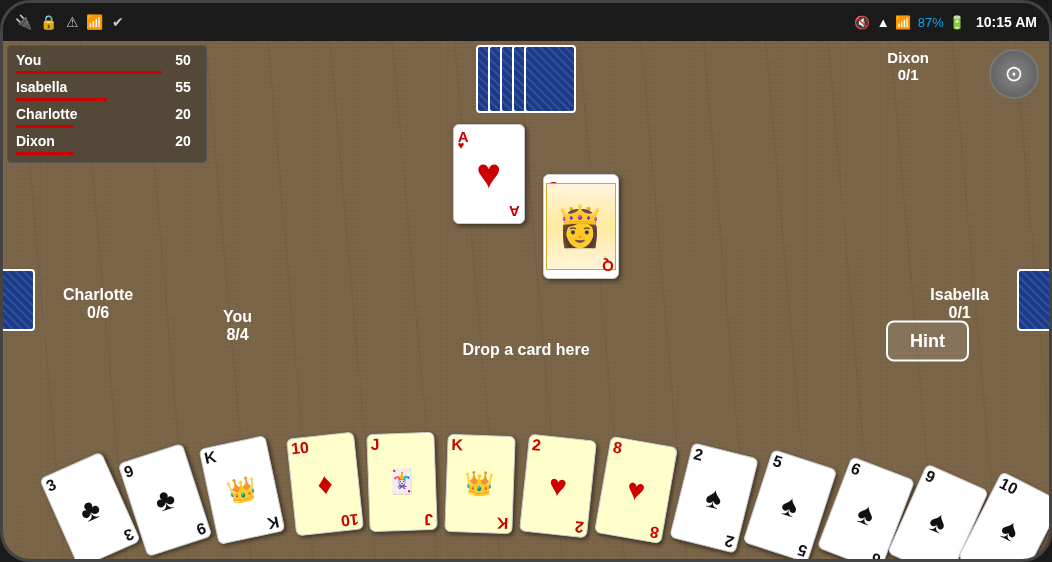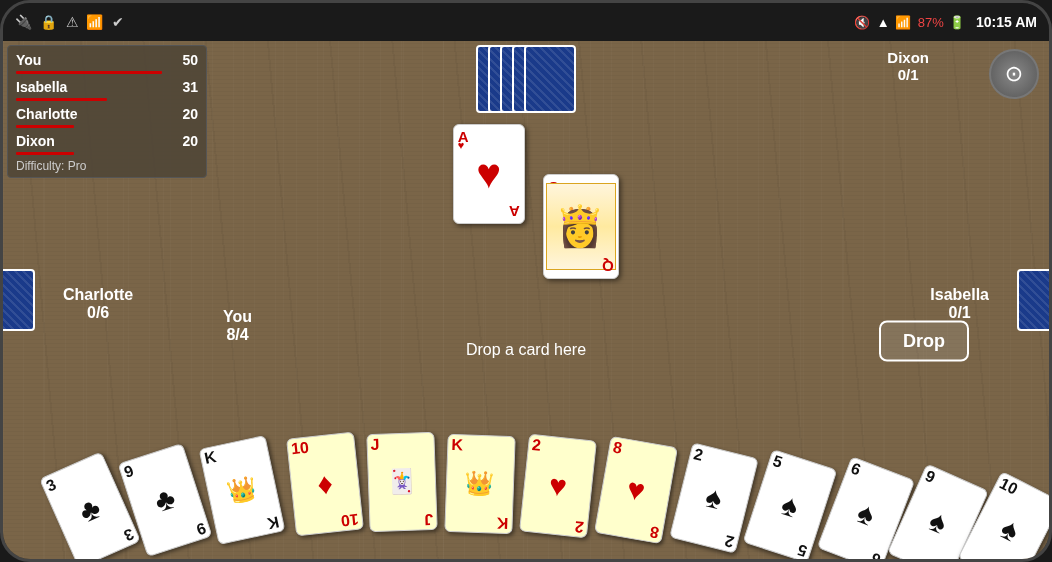--- a/index.html
+++ b/index.html
@@ -102,21 +102,21 @@
       font-size: 14px;
       font-weight: bold;
     }
     .score-bar-container {
       height: 3px;
       background: #c00;
       margin: 1px 0 3px 0;
       border-radius: 1px;
     }
     .score-row .name { flex: 1; }
-    .score-row .score { min-width: 30px; text-align: right; }
+    .score-row .score { min-width: 30px; text-align: center; }
     .difficulty-text {
       color: #ccc;
       font-size: 12px;
       margin-top: 4px;
     }
     
     .player-dixon-top {
       position: absolute;
       top: 8px;
       right: 120px;
@@ -204,21 +204,21 @@
       text-align: center;
     }
     
     .drop-zone {
       position: absolute;
       left: 50%;
       transform: translateX(-50%);
       top: 58%;
       color: #fff;
       font-size: 16px;
-      font-weight: normal;
+      font-weight: bold;
       text-align: right;
     }
     
     .hint-button {
       position: absolute;
       right: 80px;
       top: 58%;
       transform: translateY(-50%);
       background: rgba(200,200,200,0.15);
       border: 2px solid #fff;
@@ -277,50 +277,49 @@
       <span class="status-icon">🔌</span>
       <span class="status-icon">🔒</span>
       <span class="status-icon">⚠</span>
       <span class="status-icon">📶</span>
       <span class="status-icon">✔</span>
     </div>
     <div class="status-right">
       <span style="color:#fff;font-size:13px;">🔇</span>
       <span style="color:#fff;font-size:13px;">▲</span>
       <span style="color:#fff;font-size:13px;">📶</span>
-      <span style="color:#ef4444;font-size:13px;">87%</span>
+      <span style="color:#0ea5e9;font-size:13px;">87%</span>
       <span style="color:#fff;font-size:13px;">🔋</span>
       <span style="color:#fff;font-size:14px;font-weight:bold;margin-left:4px;">10:15 AM</span>
     </div>
   </div>
 
   <div class="game-area">
 
     <div class="score-panel">
       <div class="score-row">
         <span class="name">You</span>
         <span class="score">50</span>
       </div>
       <div class="score-bar-container" style="width:80%;"></div>
       <div class="score-row">
         <span class="name">Isabella</span>
-        <span class="score">31</span>
+        <span class="score">55</span>
       </div>
       <div class="score-bar-container" style="width:50%;"></div>
       <div class="score-row">
         <span class="name">Charlotte</span>
         <span class="score">20</span>
       </div>
       <div class="score-bar-container" style="width:32%;"></div>
       <div class="score-row">
         <span class="name">Dixon</span>
         <span class="score">20</span>
       </div>
       <div class="score-bar-container" style="width:32%;"></div>
-      <div class="difficulty-text">Difficulty: Pro</div>
     </div>
 
     <div style="position:absolute;top:4px;left:50%;transform:translateX(-50%);display:flex;gap:-5px;">
       <div style="position:relative;width:100px;height:68px;">
         <div class="card-back-vert" style="position:absolute;left:0;top:0;width:52px;height:68px;"></div>
         <div class="card-back-vert" style="position:absolute;left:12px;top:0;width:52px;height:68px;"></div>
         <div class="card-back-vert" style="position:absolute;left:24px;top:0;width:52px;height:68px;"></div>
         <div class="card-back-vert" style="position:absolute;left:36px;top:0;width:52px;height:68px;"></div>
         <div class="card-back-vert" style="position:absolute;left:48px;top:0;width:52px;height:68px;"></div>
       </div>
@@ -376,21 +375,21 @@
         </div>
         <div style="position:absolute;bottom:3px;right:4px;font-size:15px;font-weight:bold;color:#cc0000;transform:rotate(180deg);">Q</div>
       </div>
     </div>
 
     <div class="drop-zone">
       <span>Drop a card here</span>
     </div>
 
     <div class="hint-button">
-      <span>Drop</span>
+      <span>Hint</span>
     </div>
 
     <div style="position:absolute;bottom:-18px;left:50%;transform:translateX(-50%);width:960px;height:140px;">
 
       <div class="hand-card black" style="left:10px;transform:rotate(-24deg);bottom:18px;">
         <span class="top-label black">3</span>
         <span class="center-suit">♣</span>
         <span class="bot-label black">3</span>
       </div>
 

